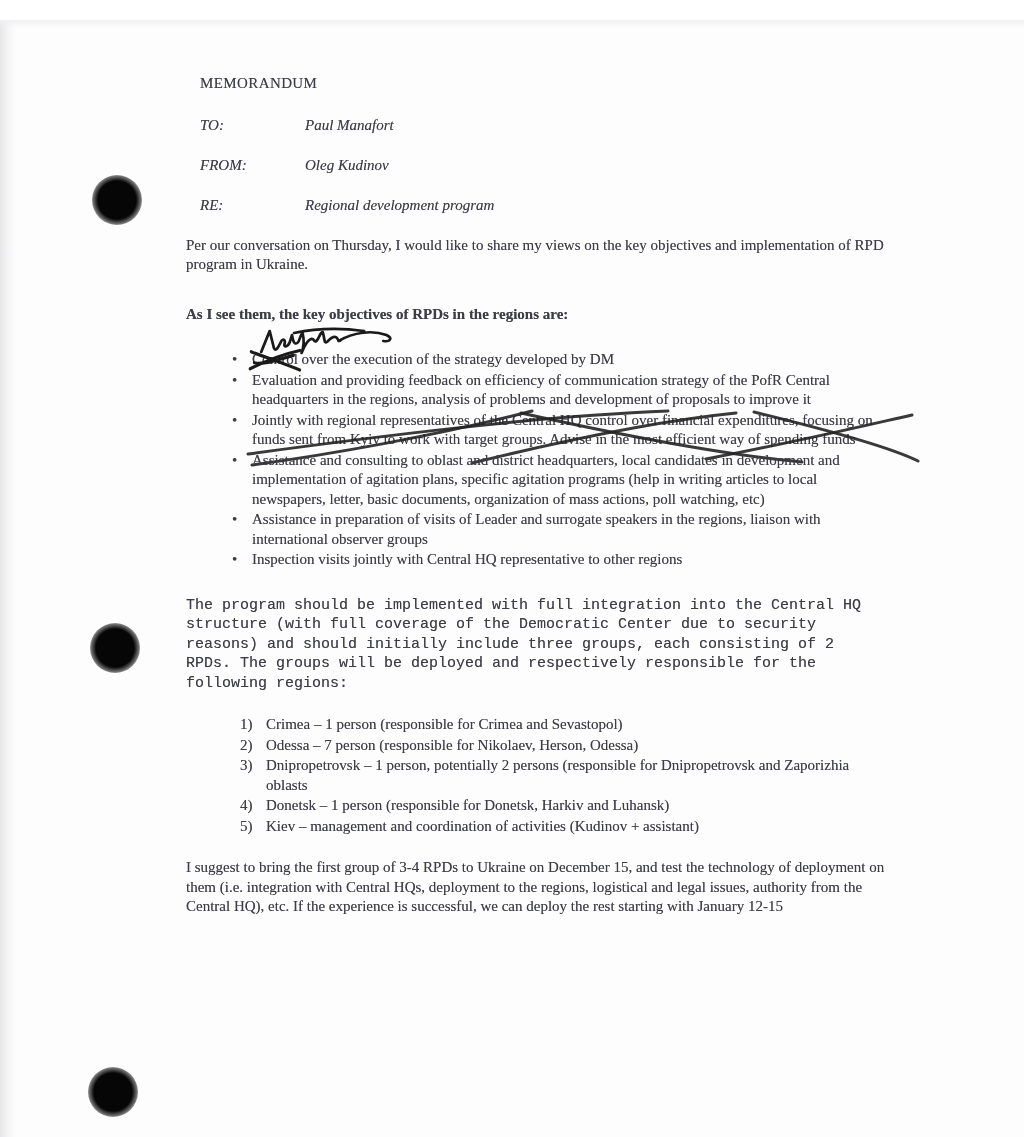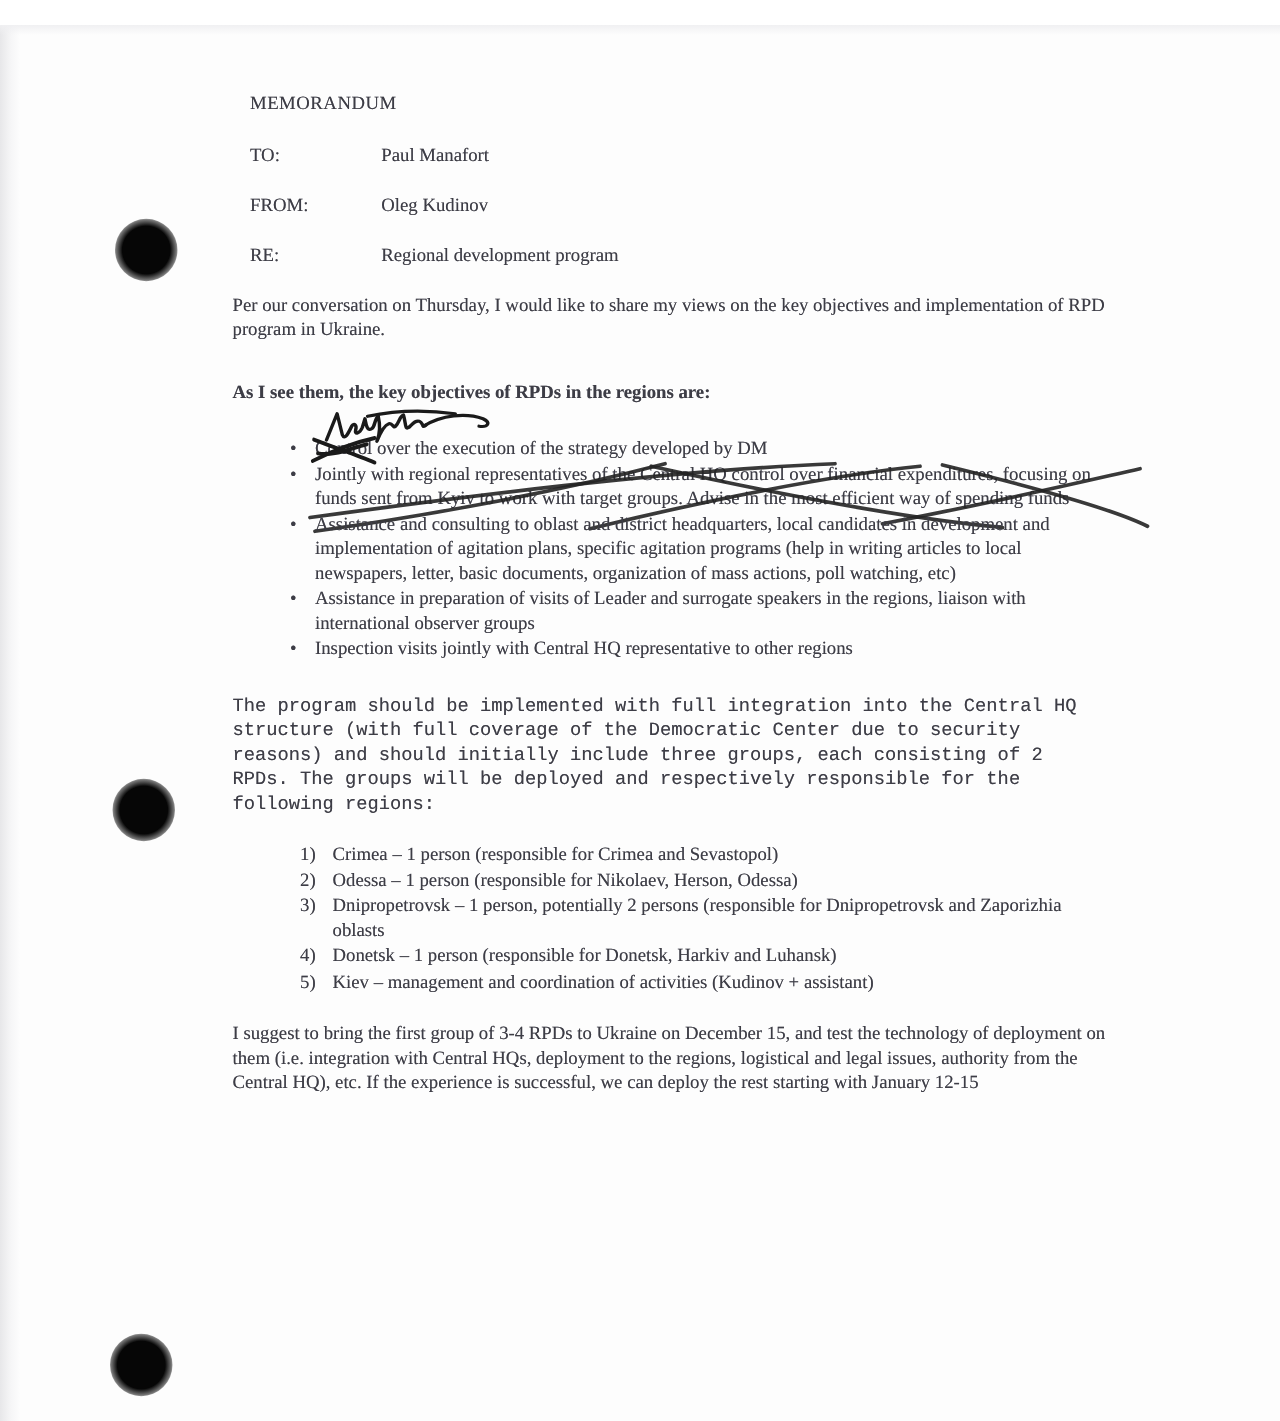--- a/index.html
+++ b/index.html
@@ -23,21 +23,21 @@
   .scanwrap{
     position:absolute;inset:0;
     filter:blur(0.45px);
   }
   .content{
     position:absolute;left:186px;top:54px;width:700px;
     font-size:15px;line-height:19.5px;
     text-shadow:0 0 0.5px rgba(61,61,70,.55);
   }
   .title{margin:0 0 22px 14px;letter-spacing:.4px;}
-  .hdr-row{margin:0 0 20px 14px;height:20px;}
+  .hdr-row{margin:0 0 20px 14px;height:20px;font-style:italic;}
   .hdr-label{display:inline-block;width:105px;}
   .para{margin:0;}
   .gap-lg{margin-top:30px;font-weight:bold;}
   .gap-md{margin-top:26px;font-family:Liberation Mono, monospace;}
   .gap-sm{margin-top:22px;}
   ul.objectives{
     list-style:none;margin:26px 0 0 0;padding:0 0 0 66px;width:628px;
   }
   ul.objectives li{
     position:relative;margin:0 0 1px 0;
@@ -106,20 +106,23 @@
           <span class="crossed">
             <span>Control</span>
             <svg class="word-x" viewBox="0 0 52 20" preserveAspectRatio="none">
               <path class="ink" d="M2,17 C16,11 34,5 50,2"></path>
               <path class="ink" d="M3,3 C18,8 36,13 50,18"></path>
               <path class="ink" d="M6,12 C18,14 30,9 44,6"></path>
             </svg>
           </span><span> over the execution of the strategy developed by DM</span>
         </li>
 
+        <li>
+          <span>Evaluation and providing feedback on efficiency of communication strategy of the PofR Central headquarters in the regions, analysis of problems and development of proposals to improve it</span>
+        </li>
 
 
         <li>
           <span>Jointly with regional representatives of the Central HQ control over financial expenditures, focusing on funds sent from Kyiv to work with target groups. Advise in the most efficient way of spending funds</span>
           <svg class="strike-overlay" viewBox="0 0 690 66" preserveAspectRatio="none">
             <path class="ink-thin" d="M12,48 C130,32 300,10 432,5"></path>
             <path class="ink-thin" d="M296,5 C200,30 90,49 16,59"></path>
             <path class="ink-thin" d="M236,57 C330,34 430,14 500,7"></path>
             <path class="ink-thin" d="M285,7 C380,28 490,49 566,56"></path>
             <path class="ink-thin" d="M470,53 C560,36 640,17 676,9"></path>
@@ -143,21 +146,21 @@
 
       <p class="para gap-md">The program should be implemented with full integration into the Central HQ structure (with full coverage of the Democratic Center due to security reasons) and should initially include three groups, each consisting of 2 RPDs. The groups will be deployed and respectively responsible for the following regions:</p>
 
       <ol class="groups">
         <li>
           <span class="num">1)</span>
           <span>Crimea – 1 person (responsible for Crimea and Sevastopol)</span>
         </li>
         <li>
           <span class="num">2)</span>
-          <span>Odessa – 1 person (responsible for Nikolaev, Herson, Odessa)</span>
+          <span>Odessa – 7 person (responsible for Nikolaev, Herson, Odessa)</span>
         </li>
         <li>
           <span class="num">3)</span>
           <span>Dnipropetrovsk – 1 person, potentially 2 persons (responsible for Dnipropetrovsk and Zaporizhia oblasts</span>
         </li>
         <li>
           <span class="num">4)</span>
           <span>Donetsk – 1 person (responsible for Donetsk, Harkiv and Luhansk)</span>
         </li>
         <li>

